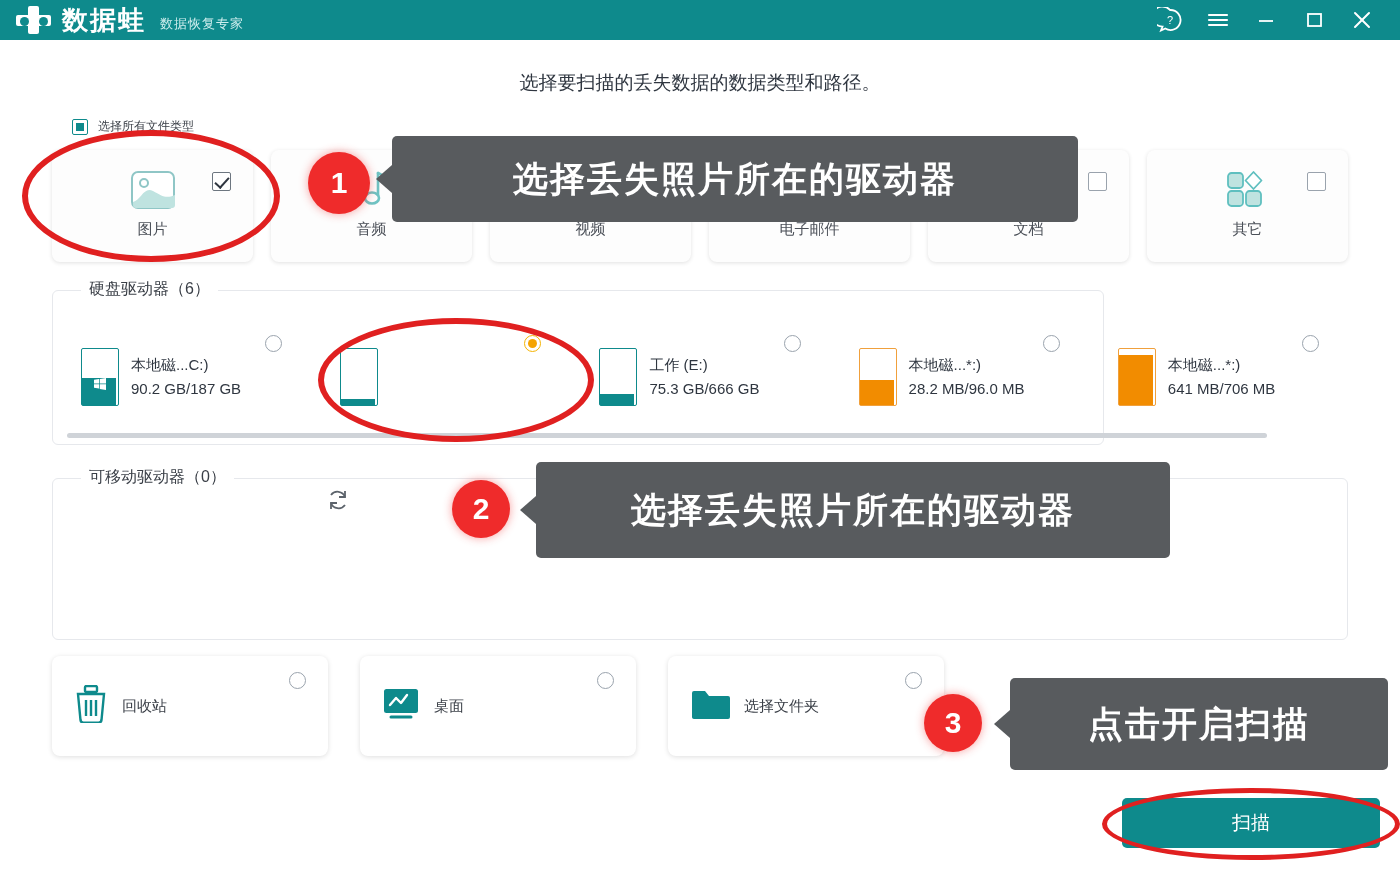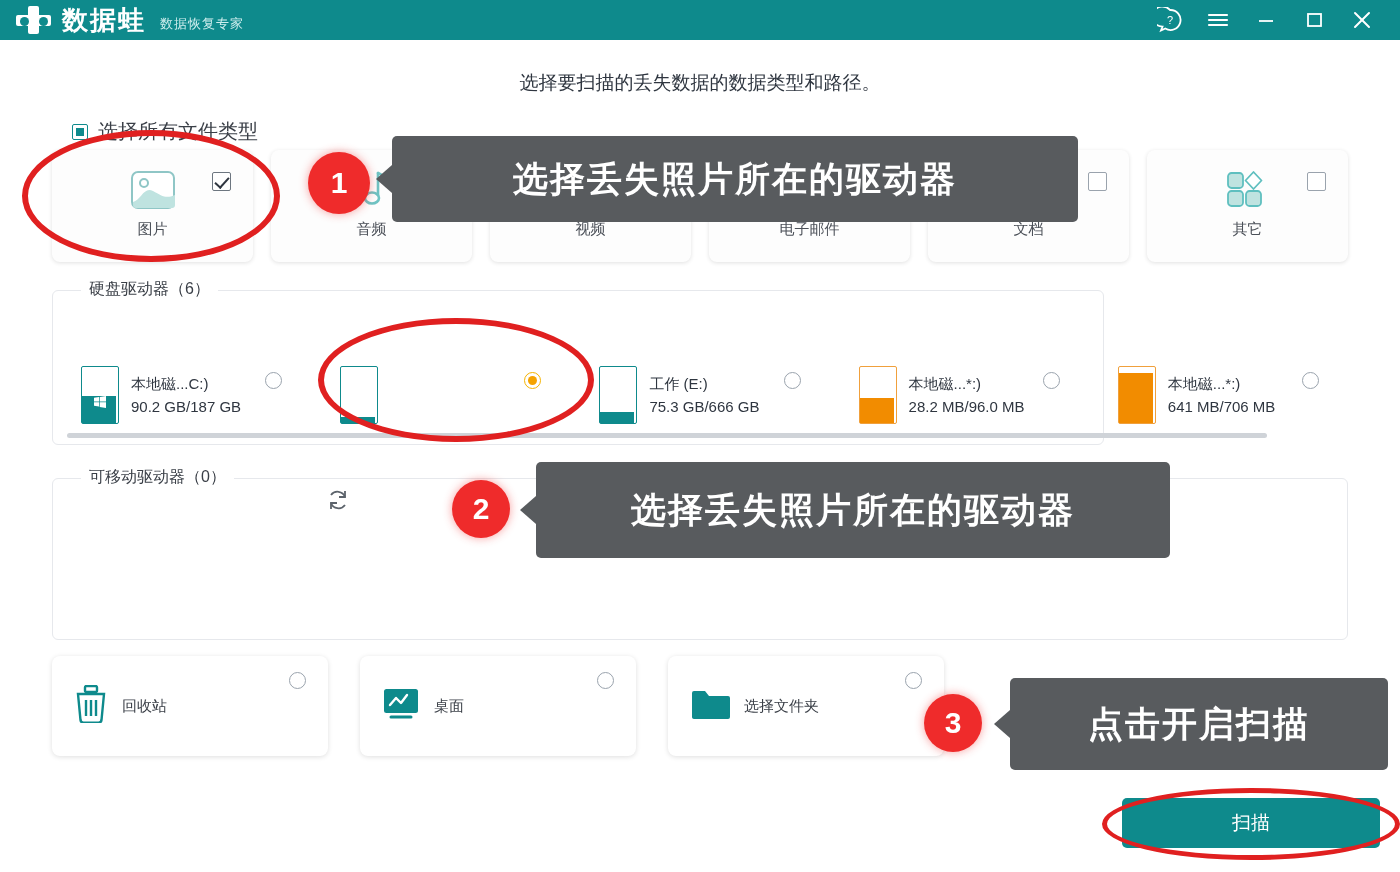--- a/index.html
+++ b/index.html
@@ -51,21 +51,21 @@
 
   
   .heading {
     position: absolute; left: 0; top: 70px; width: 1400px;
     text-align: center; font-size: 19px; color: #2f3640;
   }
 
   .select-all-row {
     position: absolute; left: 72px; top: 118px;
     display: flex; align-items: center; gap: 10px;
-    font-size: 20px; color: #3a3f47;
+    font-size: 12px; color: #3a3f47;
   }
   .cb-square {
     width: 16px; height: 16px; border: 1.6px solid #0e8a8c; background: #fff;
     display: inline-block; position: relative; border-radius: 2px;
   }
   .cb-square .inner {
     position: absolute; left: 3px; top: 3px; right: 3px; bottom: 3px;
     background: #0e8a8c;
   }
 
@@ -97,21 +97,20 @@
     position: absolute; left: 52px; top: 290px; width: 1052px; height: 155px;
     background: #fff; border: 1px solid #e6e8ec; border-radius: 6px;
   }
   .panel-title {
     position: absolute; left: 28px; top: -12px; background: #fff;
     padding: 0 8px; font-size: 16px; color: #3a3f47;
   }
   .drive-row {
     position: absolute; left: 0; top: 38px; width: 1296px; height: 95px;
     display: flex;
-    align-items: flex-end;
   }
   .drive-item {
     width: 262px; position: relative; display: flex; align-items: center;
     padding-left: 28px; gap: 12px;
   }
   .drive-glyph { width: 38px; height: 58px; position: relative; }
   .drive-glyph .body {
     position: absolute; left: 0; top: 0; width: 38px; height: 58px;
     border: 1.6px solid #0e8a8c; background: #fff; border-radius: 2px;
   }

